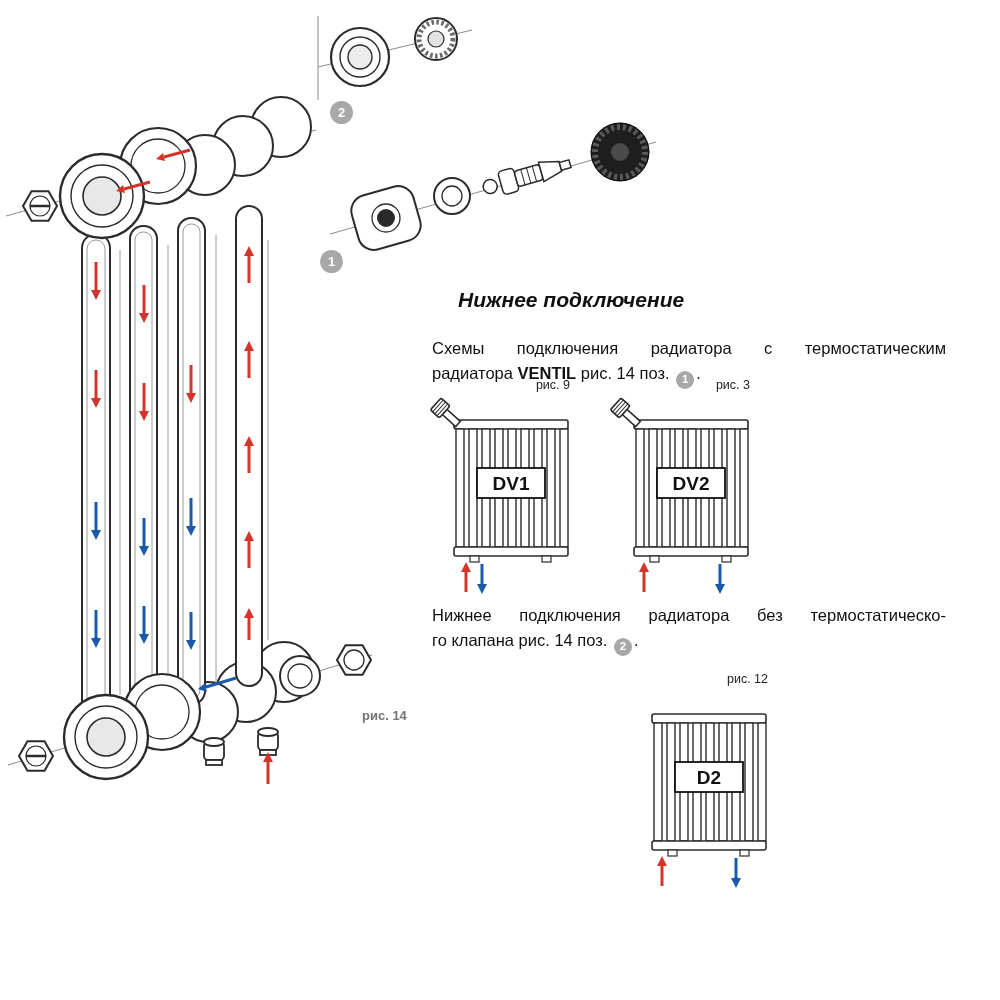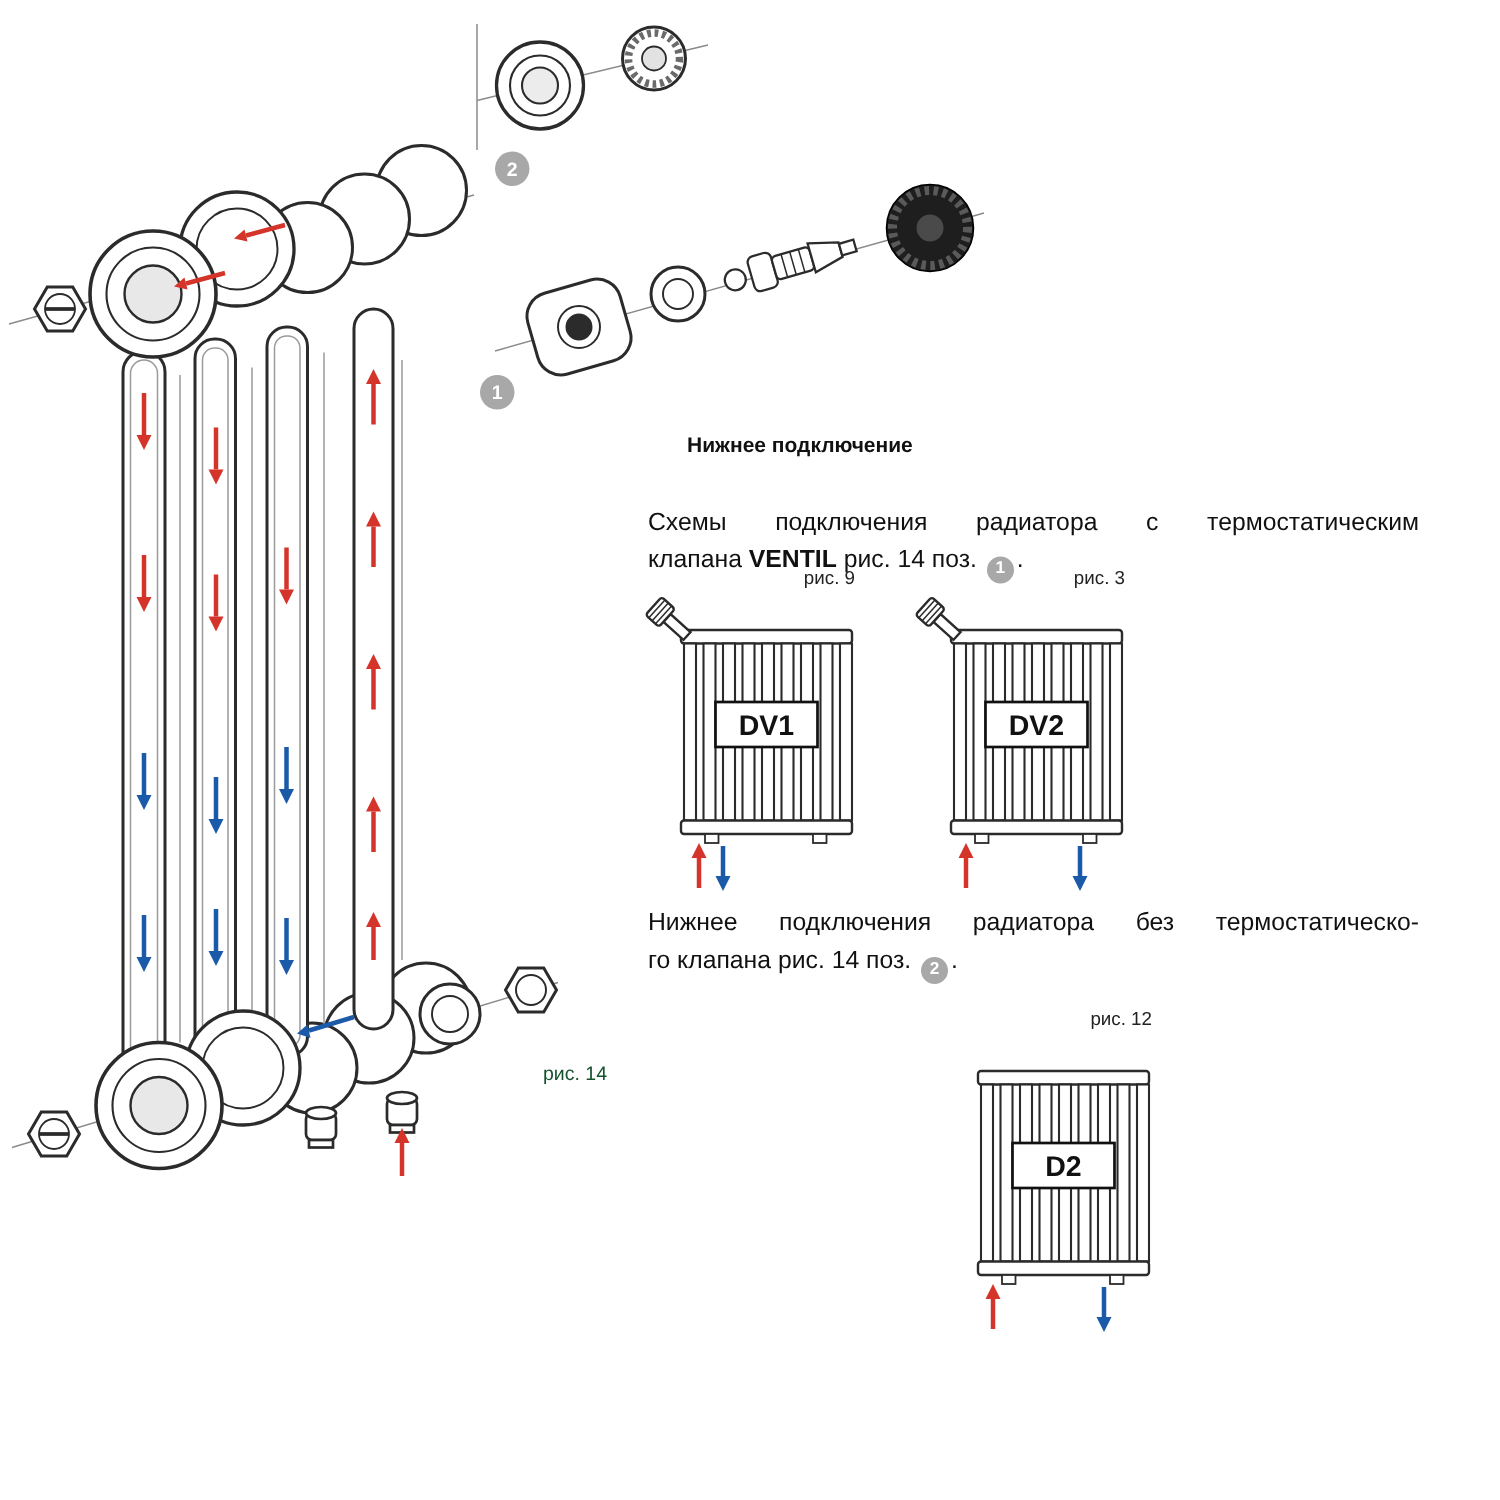--- a/index.html
+++ b/index.html
@@ -6,25 +6,25 @@
   .canvas{position:relative;width:1000px;height:1000px;background:#fff;overflow:hidden;
           font-family:"Liberation Sans","DejaVu Sans",sans-serif;color:#111;}
   .abs{position:absolute;}
   svg{display:block;}
   
   .badge{position:absolute;width:23px;height:23px;border-radius:50%;background:var(--badge,#a8a8a8);
          color:#fff;font-weight:bold;font-size:13px;display:flex;align-items:center;justify-content:center;}
   .badge.inline{position:static;display:inline-flex;width:18px;height:18px;font-size:11.5px;
                 vertical-align:-4px;margin:0 2px;}
   
-  .title{position:absolute;left:458px;top:288px;font-size:14px;font-weight:bold;}
+  .title{position:absolute;left:458px;top:288px;font-size:21px;font-weight:bold;font-style:italic;}
   .para{position:absolute;left:432px;width:514px;font-size:16.5px;line-height:25px;}
   .para .jline{text-align:justify;text-align-last:justify;}
   .p1{top:336px;} .p2{top:603px;}
-  .fig14{position:absolute;left:362px;top:708px;font-size:13px;font-weight:400;color:#14532d;}
+  .fig14{position:absolute;left:362px;top:708px;font-size:13px;font-weight:700;color:#737373;}
   
   .figure{position:absolute;width:150px;}
   .figcap{text-align:right;font-size:12.5px;color:#222;height:16px;margin-bottom:2px;}
   .mini text{font-weight:bold;font-size:19px;fill:#111;}
   
   .arr-red{stroke:var(--red,#e03127);stroke-width:3;}
   .arh-red{fill:var(--red,#e03127);}
   .arr-blue{stroke:var(--blue,#1857a8);stroke-width:3;}
   .arh-blue{fill:var(--blue,#1857a8);}
 </style>
@@ -230,21 +230,21 @@
   <div class="badge" style="left:330px;top:101px">2</div>
   <div class="badge" style="left:320px;top:250px">1</div>
 
   <div class="fig14">рис. 14</div>
 
   <div class="title">Нижнее подключение</div>
 
   <div class="para p1">
     <div class="jline">Схемы подключения радиатора с термостатическим</div>
     <div>
-      <span>клапана </span><b>VENTIL</b><span> рис. 14 поз. </span><span class="badge inline">1</span><span>.</span>
+      <span>радиатора </span><b>VENTIL</b><span> рис. 14 поз. </span><span class="badge inline">1</span><span>.</span>
     </div>
   </div>
 
   <div class="para p2">
     <div class="jline">Нижнее подключения радиатора без термостатическо-</div>
     <div>
       <span>го клапана рис. 14 поз. </span><span class="badge inline">2</span><span>.</span>
     </div>
   </div>
 

